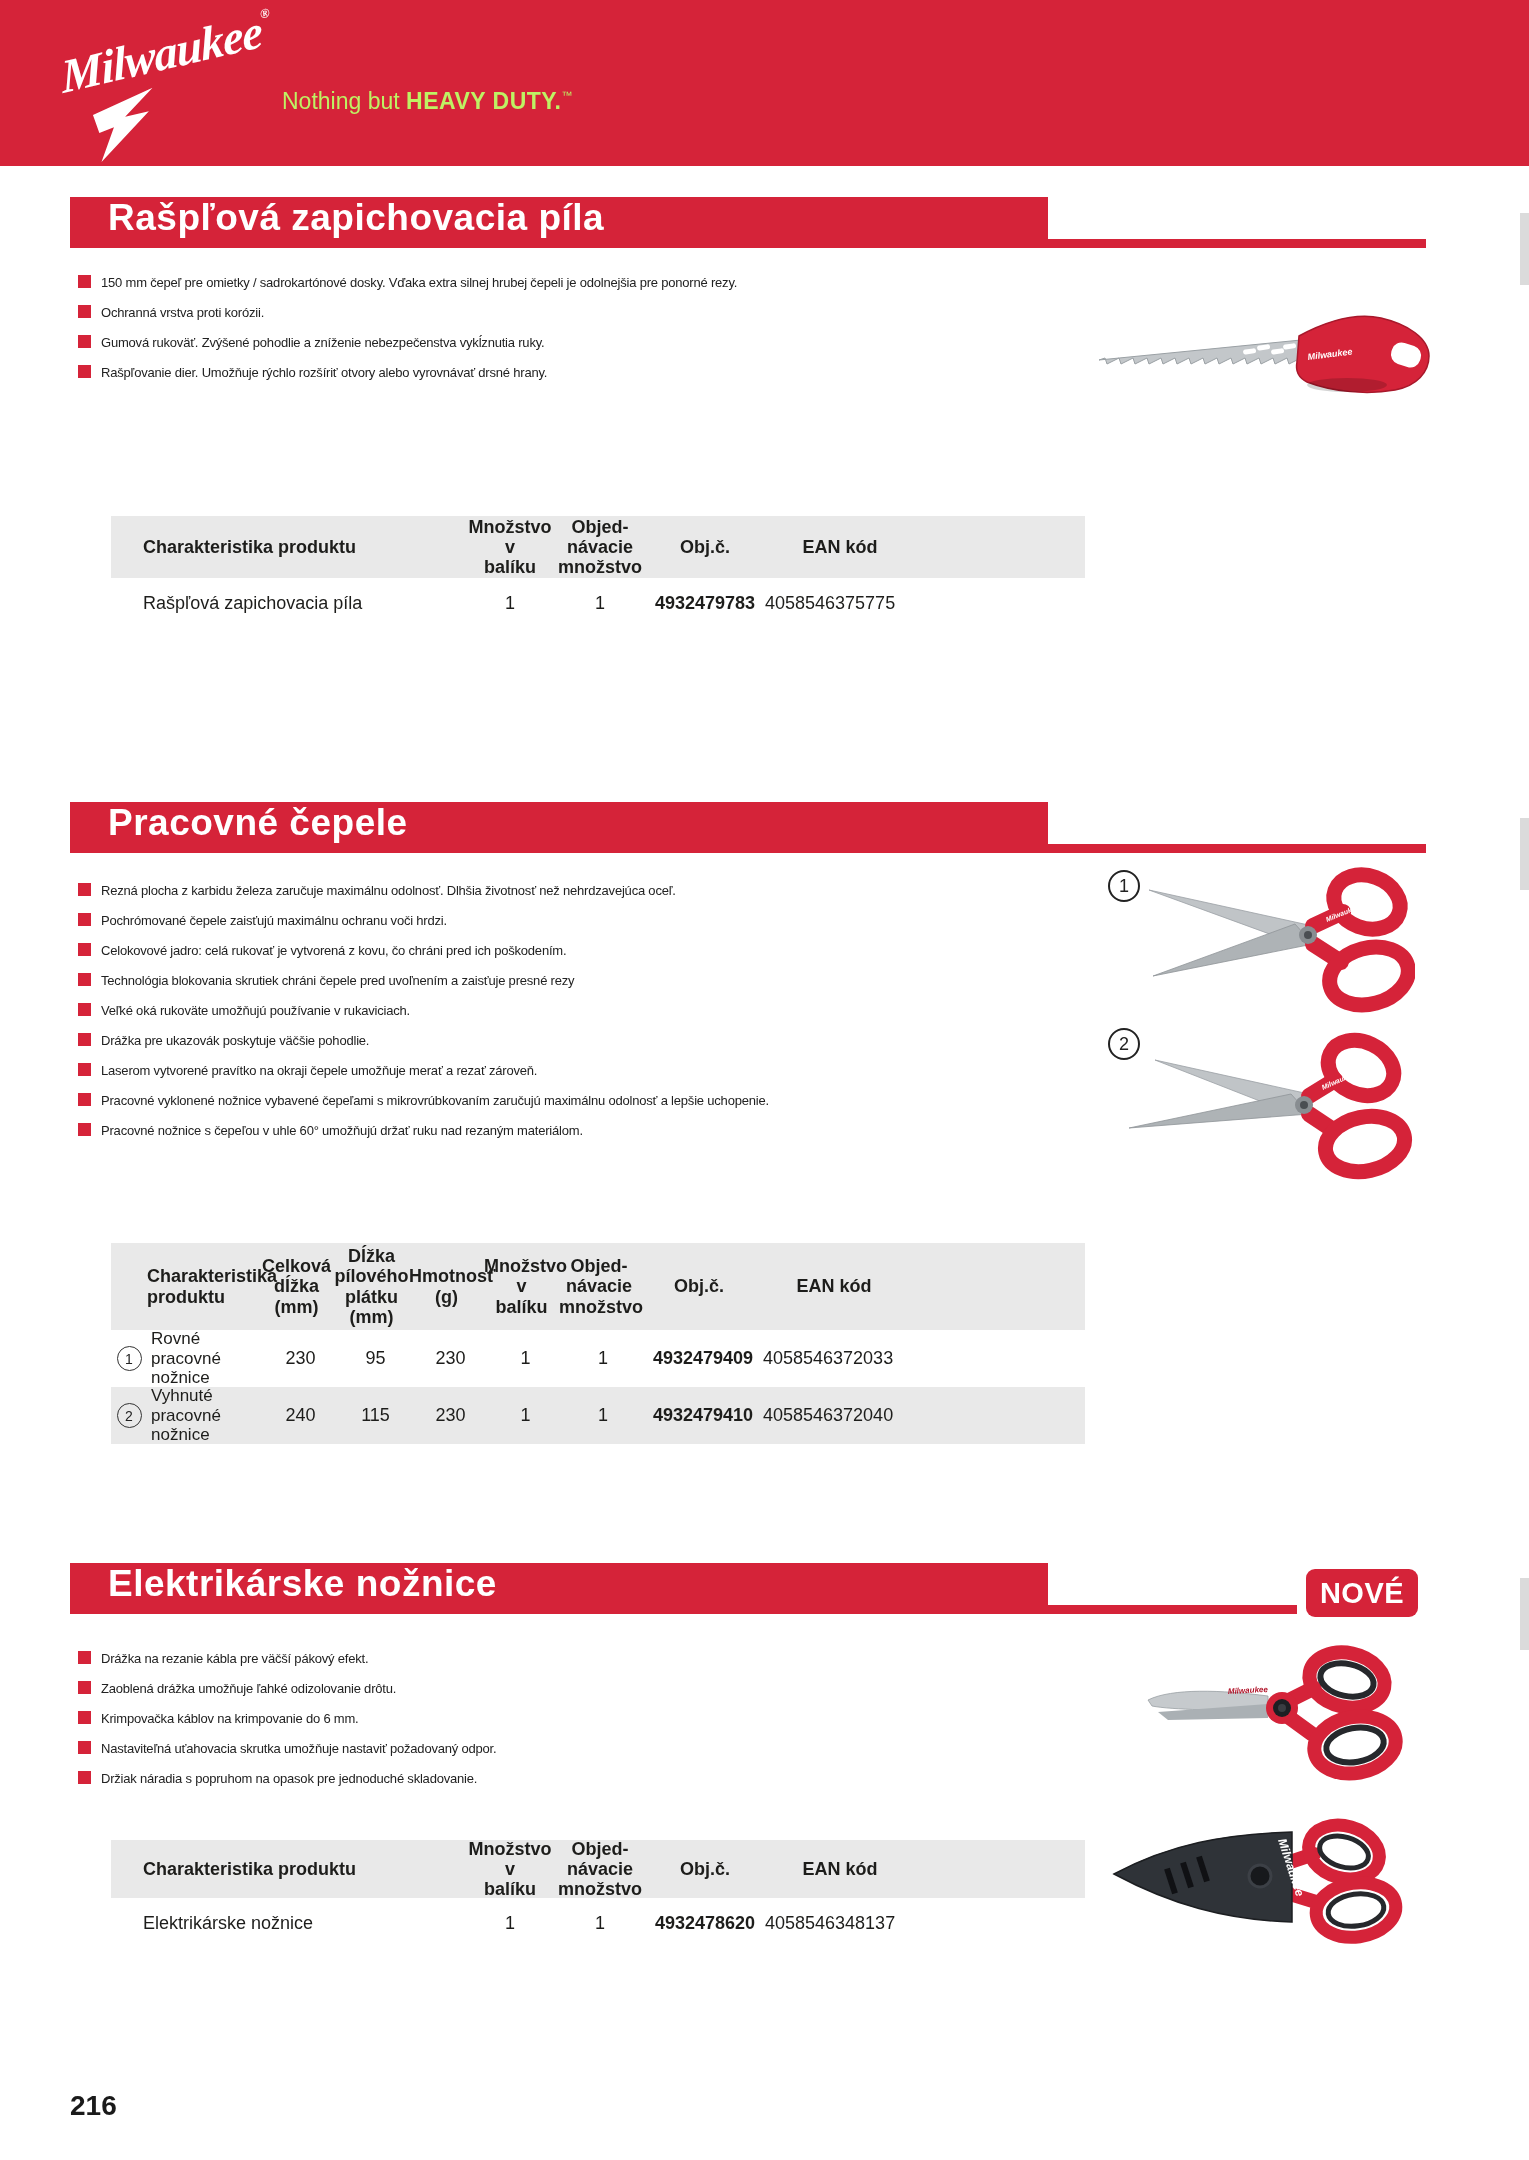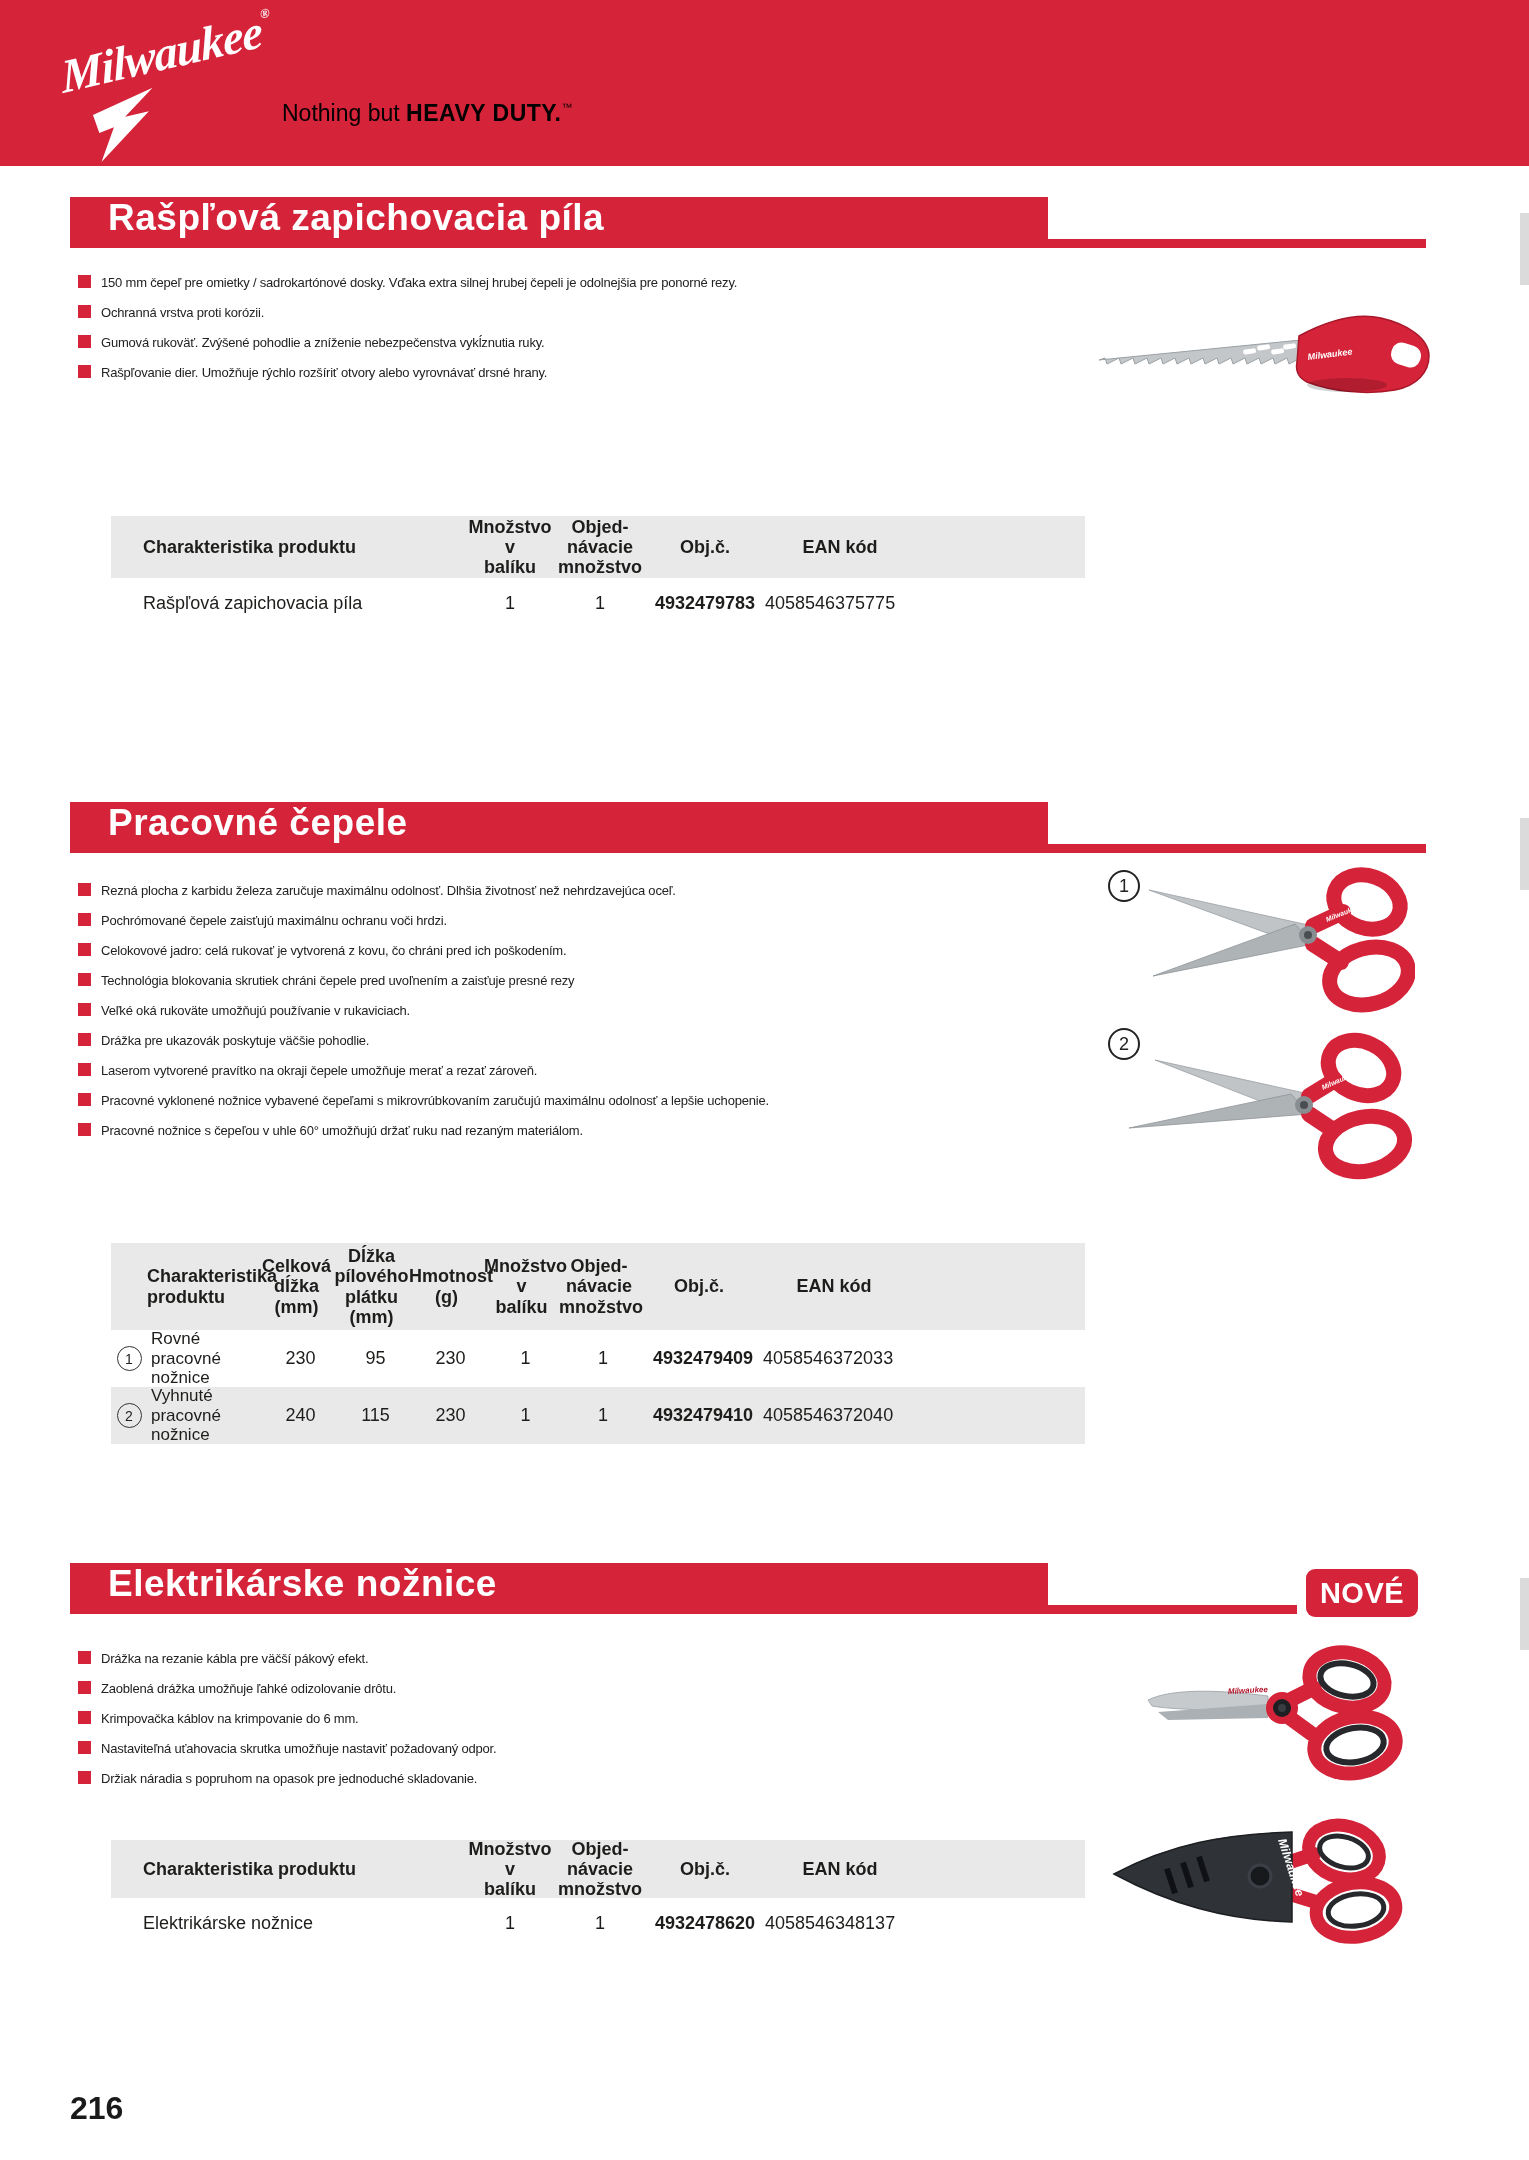--- a/index.html
+++ b/index.html
@@ -7,21 +7,21 @@
         font-family:"Liberation Sans",sans-serif;color:#1d1d1b;}
 
   
   .hdr{position:absolute;left:0;top:0;width:1529px;height:166px;background:#D52339;}
   .logo-wrap{position:absolute;left:66px;top:22px;width:240px;height:120px;
              transform:rotate(-13deg);color:#fff;}
   .logo-text{font-family:"Liberation Serif",serif;font-style:italic;font-weight:bold;
              font-size:47px;letter-spacing:-1px;transform:skewX(-8deg);white-space:nowrap;}
   .logo-reg{font-size:13px;vertical-align:28px;font-style:normal;}
   .logo-bolt{position:absolute;left:2px;top:58px;}
-  .tagline{position:absolute;left:282px;top:100px;color:#000000;font-size:23px;white-space:nowrap;}
+  .tagline{position:absolute;left:282px;top:88px;color:#bef264;font-size:23px;white-space:nowrap;}
   .tagline b{letter-spacing:.5px;}
   .tm{font-size:11px;vertical-align:10px;}
 
   
   .titlebar{position:absolute;left:70px;width:1356px;}
   .titlebar .bar{width:978px;height:42px;background:#D52339;display:flex;align-items:center;
                  padding-left:38px;box-sizing:border-box;}
   .titlebar .bar span{color:#fff;font-weight:bold;font-size:37px;letter-spacing:.5px;}
   .titlebar .strip{height:9px;background:#D52339;}
   .strip-short{width:1227px;}
@@ -55,21 +55,21 @@
 
   .mark-circle{width:23px;height:23px;border:1.6px solid #333;border-radius:50%;
                display:flex;align-items:center;justify-content:center;font-size:14px;color:#222;}
   .img-marker{position:absolute;width:28px;height:28px;border:2px solid #222;border-radius:50%;
               display:flex;align-items:center;justify-content:center;font-size:18px;color:#222;background:#fff;}
 
   .badge-new{position:absolute;left:1306px;top:1569px;width:112px;height:48px;background:#D52339;
              border-radius:9px;box-shadow:0 0 0 4px #fff;display:flex;align-items:center;
              justify-content:center;color:#fff;font-weight:bold;font-size:29px;letter-spacing:.5px;}
 
-  .pagenum{position:absolute;left:70px;top:2090px;font-size:32px;font-weight:bold;color:#1a1a1a;}
+  .pagenum{position:absolute;left:70px;top:2090px;font-size:28px;font-weight:bold;color:#1a1a1a;}
 
   .prod-img{position:absolute;}
 </style>
 </head>
 <body>
 
 <div class="page">
 
   <div class="hdr">
     <div class="logo-wrap">

